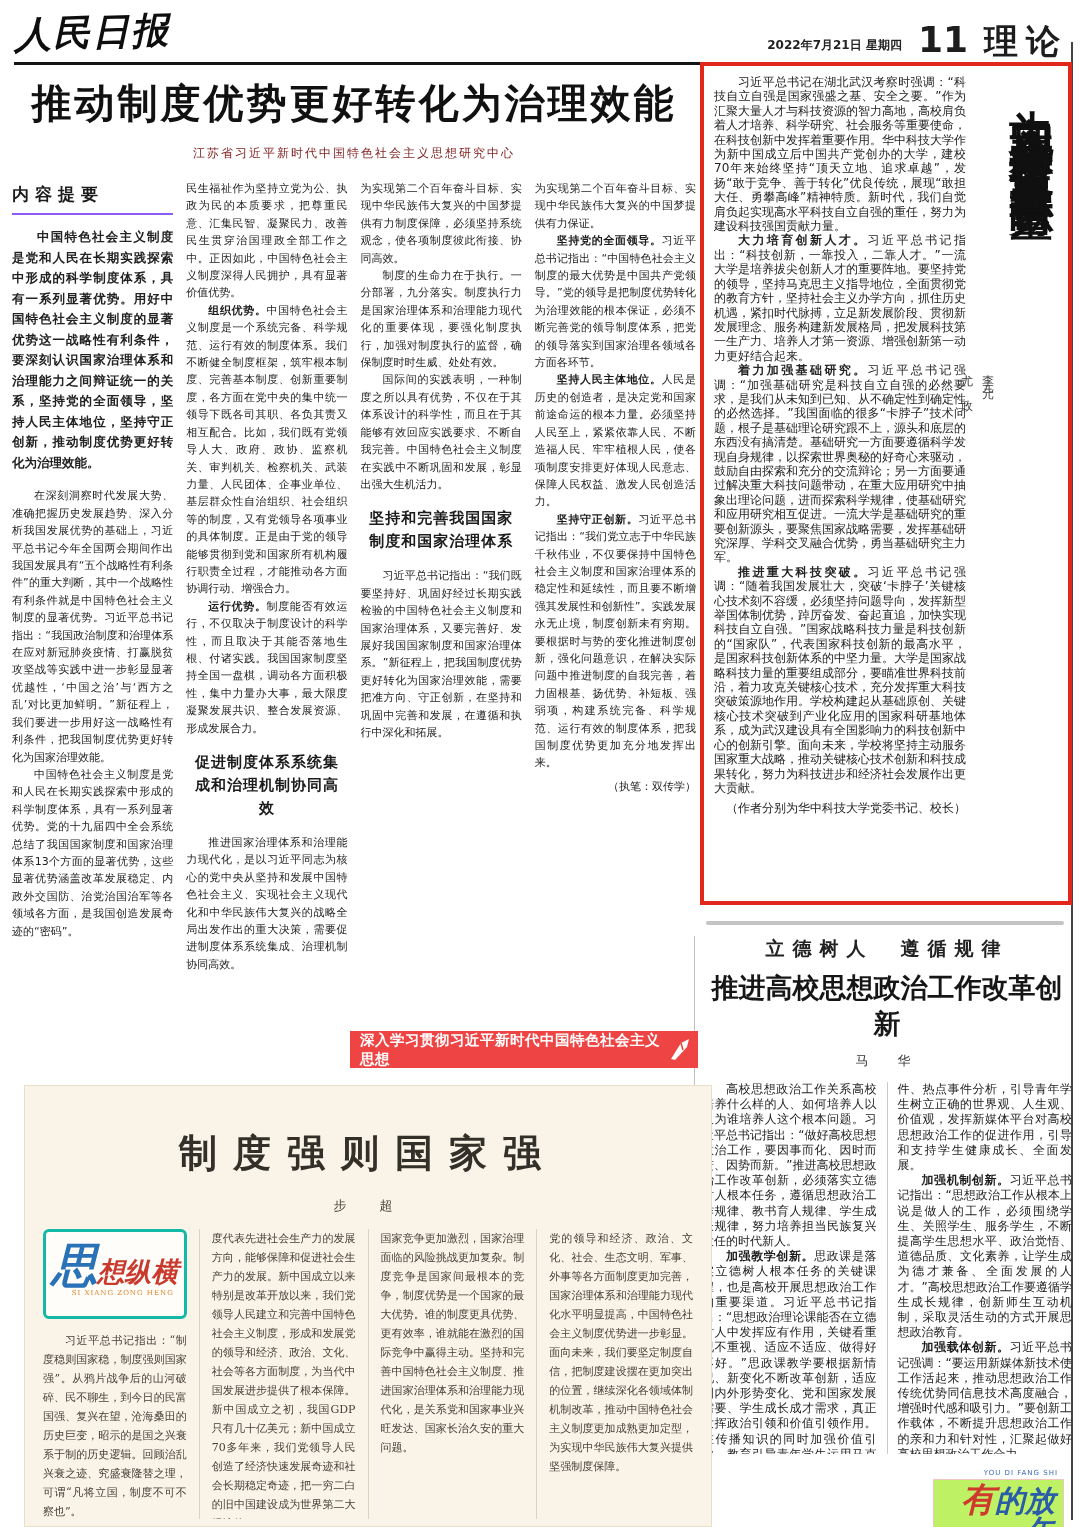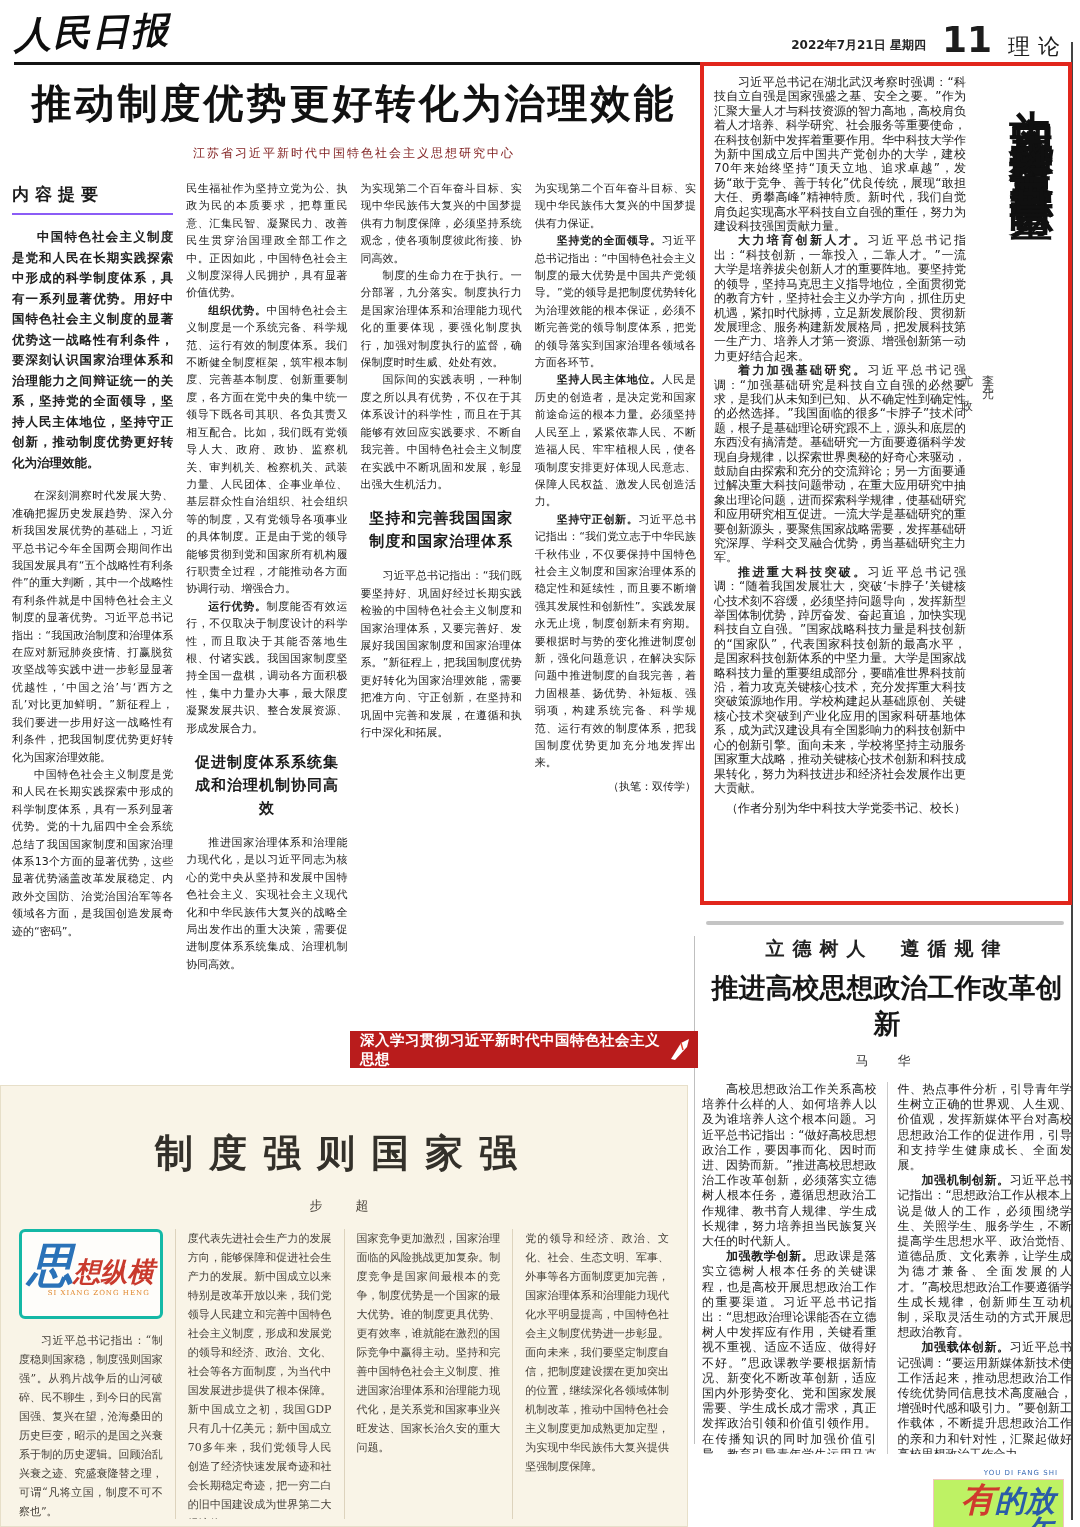--- a/index.html
+++ b/index.html
@@ -6,21 +6,21 @@
   .page{position:relative;width:1080px;height:1527px;background:#fff;outline:1px solid #d8d8d8;overflow:hidden;
         font-family:"DejaVu Sans",sans-serif;color:#1d1d1d;}
   
   .masthead{position:absolute;left:14px;top:4px;right:12px;height:54px;border-bottom:3px solid #141414;
             display:flex;align-items:flex-end;justify-content:space-between;padding-bottom:4px;}
   .paper-logo{font-family:"DejaVu Serif",serif;font-style:italic;font-weight:bold;font-size:37px;
               transform:rotate(-2deg);letter-spacing:2px;color:#0e0e0e;}
   .hright{display:flex;align-items:flex-end;gap:16px;}
   .date{font-size:12px;font-weight:bold;color:#222;padding-bottom:4px;}
   .pageno{font-size:36px;font-weight:600;line-height:1;}
-  .section{font-size:22px;font-weight:400;letter-spacing:8px;line-height:1;}
+  .section{font-size:34px;font-weight:700;letter-spacing:8px;line-height:1;}
   .edge-rule{position:absolute;right:7px;top:42px;width:2px;height:1478px;background:#444;}
   
   .main-article{position:absolute;left:12px;top:60px;width:684px;height:958px;}
   .main-article h1{margin:16px 0 6px;text-align:center;font-size:40px;font-weight:900;letter-spacing:3px;color:#111;}
   .byline{text-align:center;font-size:12px;color:#7f1d1d;font-family:"DejaVu Serif",serif;letter-spacing:2px;margin:14px 0 18px;}
   .cols{display:flex;gap:13px;height:812px;overflow:hidden;}
   .col{flex:1;font-size:11px;line-height:17.4px;text-align:justify;color:#1c1c1c;overflow:hidden;}
   .para{margin:0;text-indent:2em;}
   .para .lead{font-weight:bold;}
   .para.pc{text-indent:0;}
@@ -36,40 +36,40 @@
   .f-text{flex:1;font-size:12px;line-height:14.4px;text-align:justify;overflow:hidden;color:#232323;}
   .f-authors{width:30px;writing-mode:vertical-rl;font-family:"DejaVu Serif",serif;font-size:12px;color:#3d3d3d;
              padding-top:290px;letter-spacing:7px;}
   .f-authors span{display:block;margin-left:4px;}
   .f-title{margin:0;width:66px;writing-mode:vertical-rl;font-family:"DejaVu Serif",serif;font-size:44px;font-weight:bold;
            letter-spacing:6px;color:#101010;text-align:start;}
   
   .gray-divider{position:absolute;left:706px;top:921px;width:358px;height:4px;background:#c4c4c4;border-radius:2px;}
   .v-rule{position:absolute;left:694px;top:936px;width:1px;height:508px;background:#bfbfbf;}
   
-  .banner{position:absolute;left:350px;top:1031px;width:348px;height:37px;background:#b91c1c;color:#fff;
+  .banner{position:absolute;left:350px;top:1031px;width:348px;height:37px;background:#ef4444;color:#fff;
           display:flex;align-items:center;justify-content:space-between;padding:0 8px 0 10px;box-sizing:border-box;
           font-size:14.5px;font-weight:800;letter-spacing:0.5px;}
   .pen-icon{flex:0 0 auto;margin-left:4px;}
   
   .article2{position:absolute;left:702px;top:936px;width:370px;height:585px;}
   .kicker{text-align:center;font-family:"DejaVu Serif",serif;font-size:19px;font-weight:bold;letter-spacing:8px;color:#222;}
   .article2 h2{margin:8px 0 4px;text-align:center;font-family:"DejaVu Serif",serif;font-size:27px;font-weight:900;color:#161616;}
   .auth2{text-align:center;font-family:"DejaVu Serif",serif;font-size:13px;letter-spacing:8px;margin:10px 0 12px;color:#333;}
   .cols2{display:flex;gap:0;height:372px;overflow:hidden;}
   .cols2 .col2{flex:1;font-size:12px;line-height:15.2px;text-align:justify;overflow:hidden;padding-right:10px;}
   .cols2 .col2 + .col2{border-left:1px solid #c9c9c9;padding-left:10px;padding-right:0;}
   .cols2 .para.att{font-weight:bold;text-align:left;text-indent:1em;}
   .ydfs{margin:16px 8px 0 auto;width:170px;text-align:right;line-height:1;}
   .y-sub{display:block;color:#3a6cb4;font-size:7px;letter-spacing:1px;margin-bottom:2px;padding-right:6px;}
   .y-box{display:inline-block;border:1px solid #f2c5bf;padding:2px 8px 4px 8px;background:#bef264;margin-left:39px;}
   .y-red{color:#cf3a2e;font-size:34px;font-weight:bold;font-style:italic;font-family:"DejaVu Serif",serif;}
   .y-blue{color:#2a5ca8;font-size:30px;font-weight:bold;font-style:italic;}
   
-  .bottom{position:absolute;left:0;top:1085px;width:688px;height:442px;background:#f9f4e7;border:1px solid #e7dfc9;
+  .bottom{position:absolute;left:24px;top:1085px;width:688px;height:442px;background:#f9f4e7;border:1px solid #e7dfc9;
           box-sizing:border-box;overflow:hidden;}
   .bottom h2{margin:42px 0 0;text-align:center;font-family:"DejaVu Serif",serif;font-size:38px;font-weight:bold;
              letter-spacing:16px;color:#33302a;}
   .auth3{text-align:center;font-family:"DejaVu Serif",serif;font-size:13px;letter-spacing:10px;margin:18px 0 14px;color:#4a443c;}
   .bcols{display:flex;padding:0 18px;height:290px;overflow:hidden;}
   .bcol{flex:1;font-family:"DejaVu Serif",serif;font-size:11px;line-height:19px;color:#45403a;text-align:justify;
         overflow:hidden;padding-right:12px;}
   .bcol + .bcol{border-left:1px solid #ddd3bd;padding-left:12px;padding-right:12px;}
   .bcol:last-child{padding-right:0;}
   .sxzh{background:#fefdfa;border:3px solid #14b8a6;border-radius:6px;height:90px;margin-bottom:12px;

